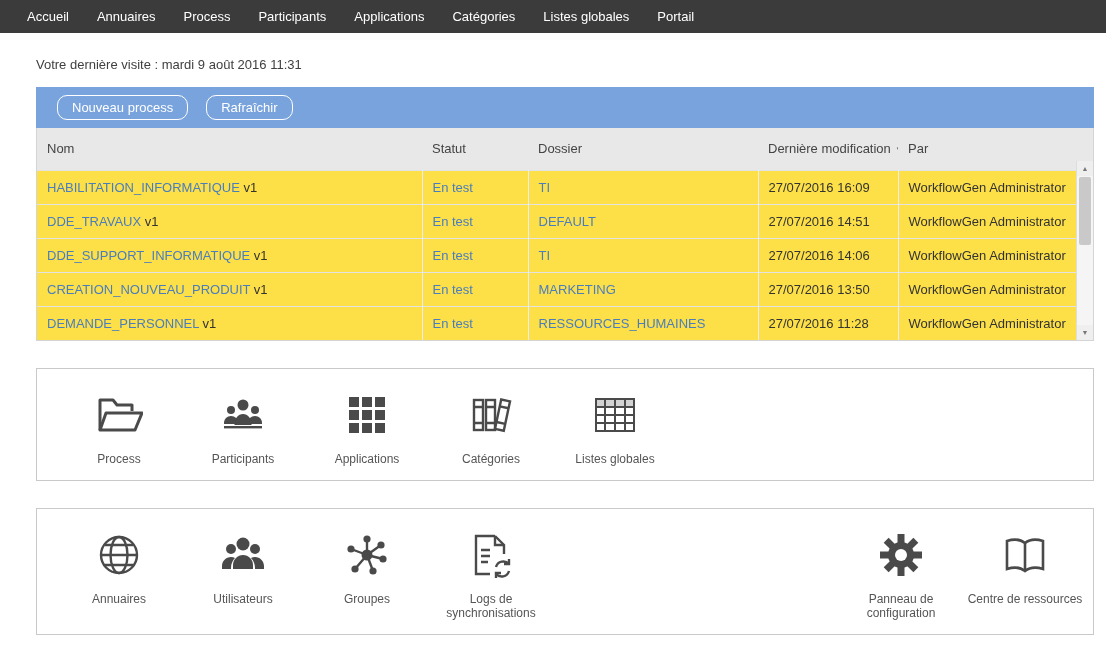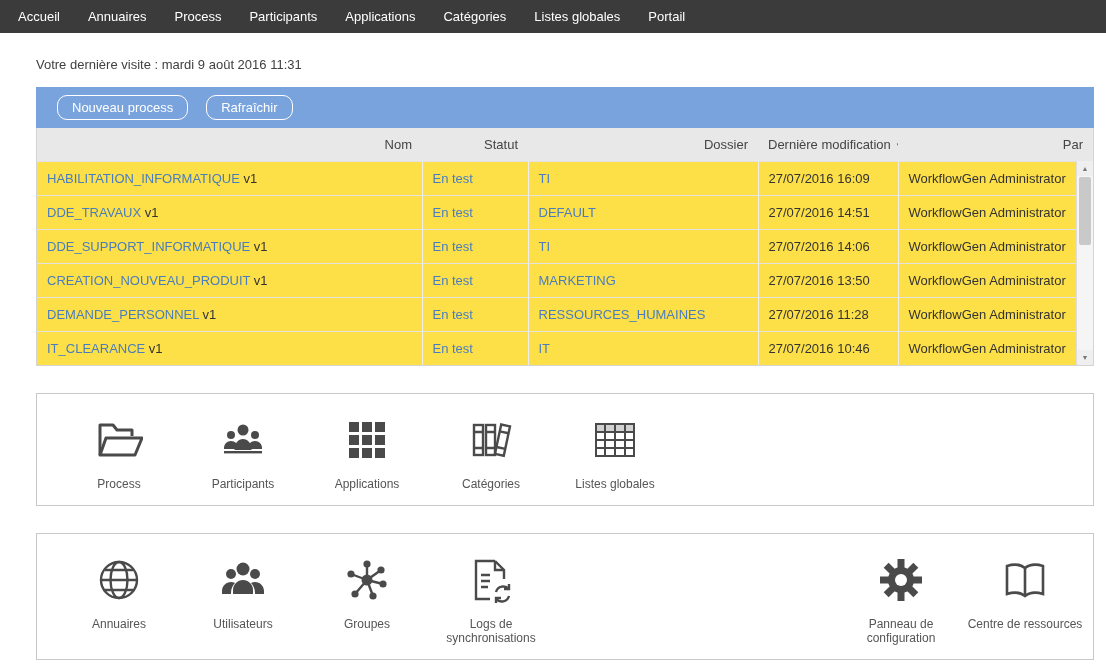--- a/index.html
+++ b/index.html
@@ -1,27 +1,27 @@
 <!DOCTYPE html>
 <html style="--nav-bg: #3b3b3b; --header-bg: #79a3dd; --link: #4a7dbe; --th-bg: #e8e8e8;"><head>
 <meta charset="utf-8">
 <style>
   *{box-sizing:border-box}
   html,body{margin:0;padding:0}
   body{width:1106px;height:666px;overflow:hidden;background:#fff;font-family:"Liberation Sans",sans-serif}
-  .topnav{background:var(--nav-bg,#3b3b3b);height:33px;display:flex;align-items:stretch;padding-left:4px}
+  .topnav{background:var(--nav-bg,#3b3b3b);height:33px;display:flex;align-items:stretch;padding-left:13px}
   .nav-item{color:#fff;font-size:13px;line-height:33px;padding:0 14px;cursor:pointer;white-space:nowrap}
   .content{margin-left:36px;width:1058px}
   .last-visit{color:#404040;font-size:13px;margin-top:24px}
   .panel{margin-top:15px;width:1058px}
   .panel-header{background:var(--header-bg,#79a3dd);height:41px;display:flex;align-items:center;gap:18px;padding-left:21px}
   .btn{background:transparent;border:1px solid #fff;color:#fff;font-size:13px;padding:4px 14px;border-radius:10px;font-family:inherit;cursor:pointer}
   .table-zone{position:relative;border:1px solid #d4d4d4;border-top:none;background:#fff}
   table{border-collapse:collapse;width:100%;table-layout:fixed}
-  thead th{background:var(--th-bg,#e8e8e8);font-weight:normal;font-size:13px;color:#444;text-align:right;padding:0 10px;height:33px;cursor:pointer;white-space:nowrap;overflow:hidden}
+  thead th{background:var(--th-bg,#e8e8e8);font-weight:normal;font-size:13px;color:#444;text-align:left;padding:0 10px;height:42px;cursor:pointer;white-space:nowrap;overflow:hidden}
   tbody td{font-size:13px;color:#333;padding:0 10px;height:34px;border-top:1px solid #e3e3e3;border-right:1px solid #ededed;white-space:nowrap;overflow:hidden;background:#fde047}
   tbody td:last-child{border-right:none}
   a.cell-link{color:var(--link,#4a7dbe);text-decoration:none;cursor:pointer}
   .ver{color:#333}
   .sort-arrow{font-size:9px;color:#555;margin-left:6px;vertical-align:1px}
   .vscrollbar{position:absolute;top:33px;right:0;bottom:0;width:17px;background:#f5f5f5;border-left:1px solid #ddd;display:flex;flex-direction:column}
   .sb-arrow{height:15px;font-size:7px;color:#777;text-align:center;line-height:15px;background:#efefef;cursor:pointer;user-select:none}
   .sb-track{flex:1;position:relative}
   .sb-thumb{position:absolute;top:1px;left:2px;right:2px;height:68px;background:#c9c9c9;border-radius:2px;cursor:pointer}
   .shortcut-box{border:1px solid #c9c9c9;margin-top:27px;width:1058px;display:flex;align-items:flex-start;padding:22px 6px 14px 20px}
@@ -98,27 +98,20 @@
               <td><a class="cell-link">En test</a></td>
               <td><a class="cell-link">MARKETING</a></td>
               <td>27/07/2016 13:50</td>
               <td>WorkflowGen Administrator</td>
             </tr>
             <tr>
               <td><a class="cell-link">DEMANDE_PERSONNEL</a><span class="ver"> v1</span></td>
               <td><a class="cell-link">En test</a></td>
               <td><a class="cell-link">RESSOURCES_HUMAINES</a></td>
               <td>27/07/2016 11:28</td>
-              <td>WorkflowGen Administrator</td>
-            </tr>
-            <tr>
-              <td><a class="cell-link">IT_CLEARANCE</a><span class="ver"> v1</span></td>
-              <td><a class="cell-link">En test</a></td>
-              <td><a class="cell-link">IT</a></td>
-              <td>27/07/2016 10:46</td>
               <td>WorkflowGen Administrator</td>
             </tr>
           </tbody>
       </table>
       <div class="vscrollbar">
         <div class="sb-arrow">▲</div>
         <div class="sb-track">
           <div class="sb-thumb"></div>
         </div>
         <div class="sb-arrow">▼</div>

